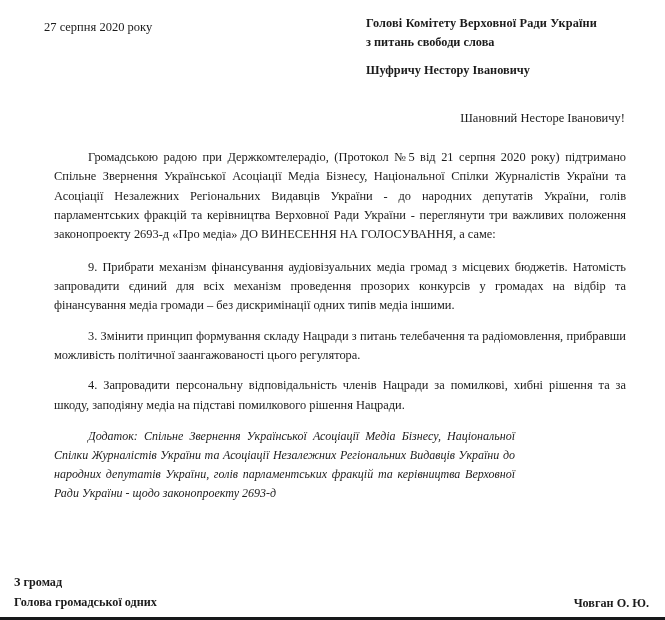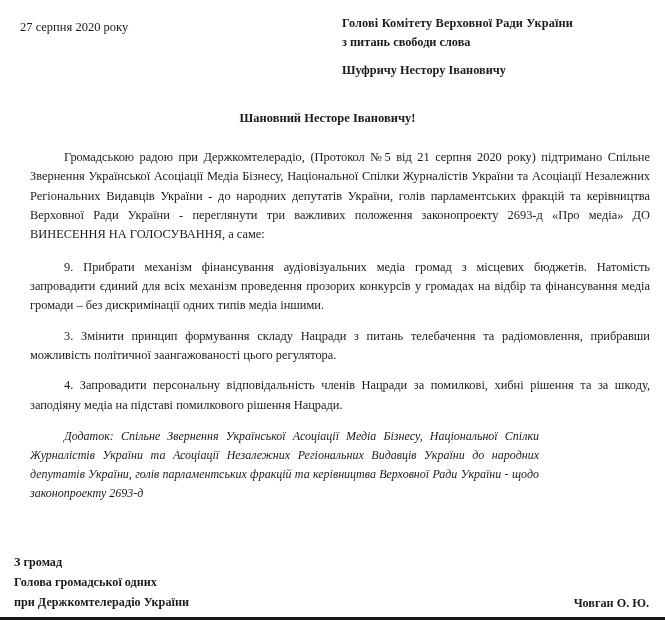--- a/index.html
+++ b/index.html
@@ -14,21 +14,21 @@
     overflow: hidden;
     font-family: "Liberation Serif", "DejaVu Serif", serif;
     color: #1b1b1b;
     position: relative;
   }
   .page {
     position: relative;
     width: 665px;
     height: 620px;
     box-sizing: border-box;
-    padding: 0 6px;
+    padding: 0 30px;
   }
 
   
   .header-row {
     position: relative;
     height: 95px;
   }
   .date-line {
     position: absolute;
     left: 14px;
@@ -52,22 +52,22 @@
     position: absolute;
     left: 336px;
     top: 63px;
     font-weight: bold;
     font-size: 12.3px;
     white-space: nowrap;
   }
 
   
   .salutation {
-    text-align: center;
-    font-weight: bold;
+    text-align: right;
+    font-weight: normal;
     font-size: 12.5px;
     margin: 16px 0 0 0;
     padding-right: 10px;
   }
 
   
   .body-block {
     margin-top: 22px;
   }
   p.para {
@@ -154,19 +154,18 @@
       <p class="para">3. Змінити принцип формування складу Нацради з питань телебачення та радіомовлення, прибравши можливість політичної заангажованості цього регулятора.</p>
       <p class="para">4. Запровадити персональну відповідальність членів Нацради за помилкові, хибні рішення та за шкоду, заподіяну медіа на підставі помилкового рішення Нацради.</p>
     </div>
 
     <p class="appendix">Додаток: Спільне Звернення Української Асоціації Медіа Бізнесу, Національної Спілки Журналістів України та Асоціації Незалежних Регіональних Видавців України до народних депутатів України, голів парламентських фракцій та керівництва Верховної Ради України - щодо законопроекту 2693-д</p>
   </div>
 
   <div class="signature">
     <div>З громад</div>
     <div>Голова громадської одних</div>
-    <div>при Держкомтелерадіо України</div>
   </div>
 
   <div class="signer-name">Човган О. Ю.</div>
 
   <div class="bottom-edge"></div>
 </div>
 
 </body></html>

